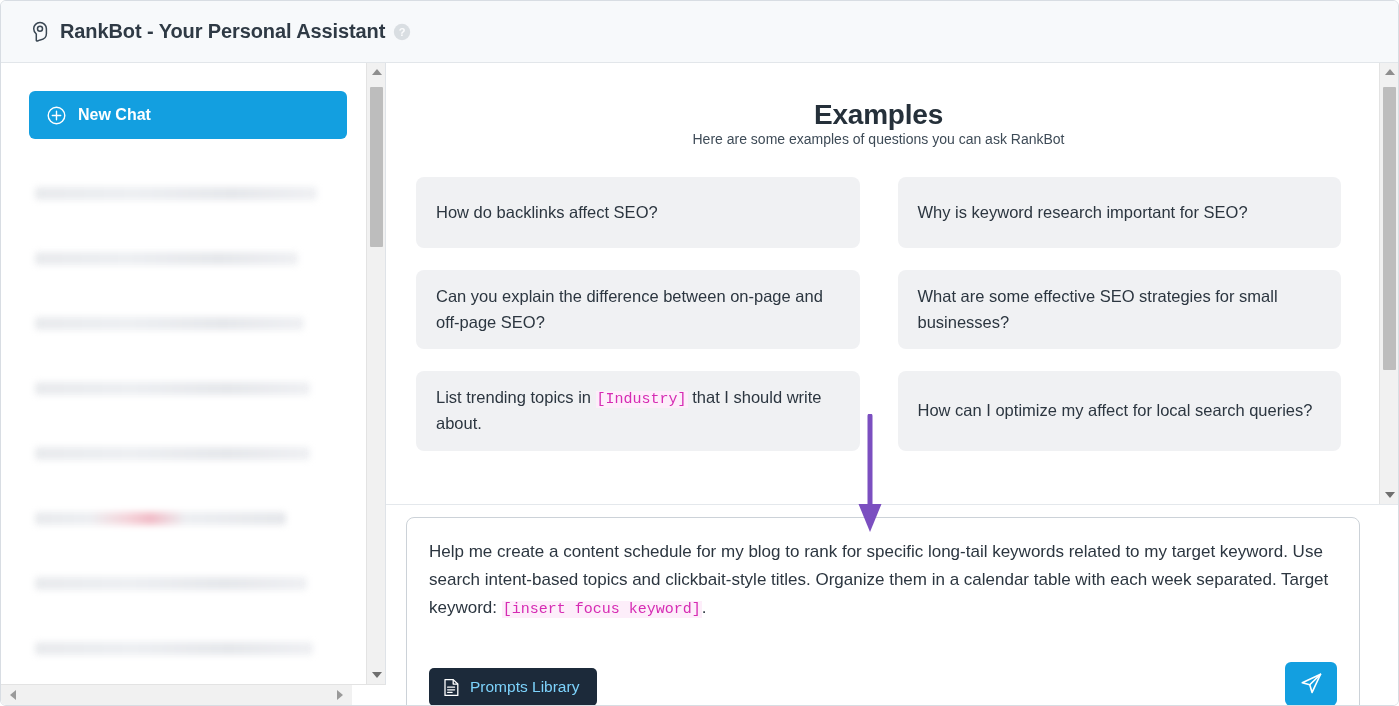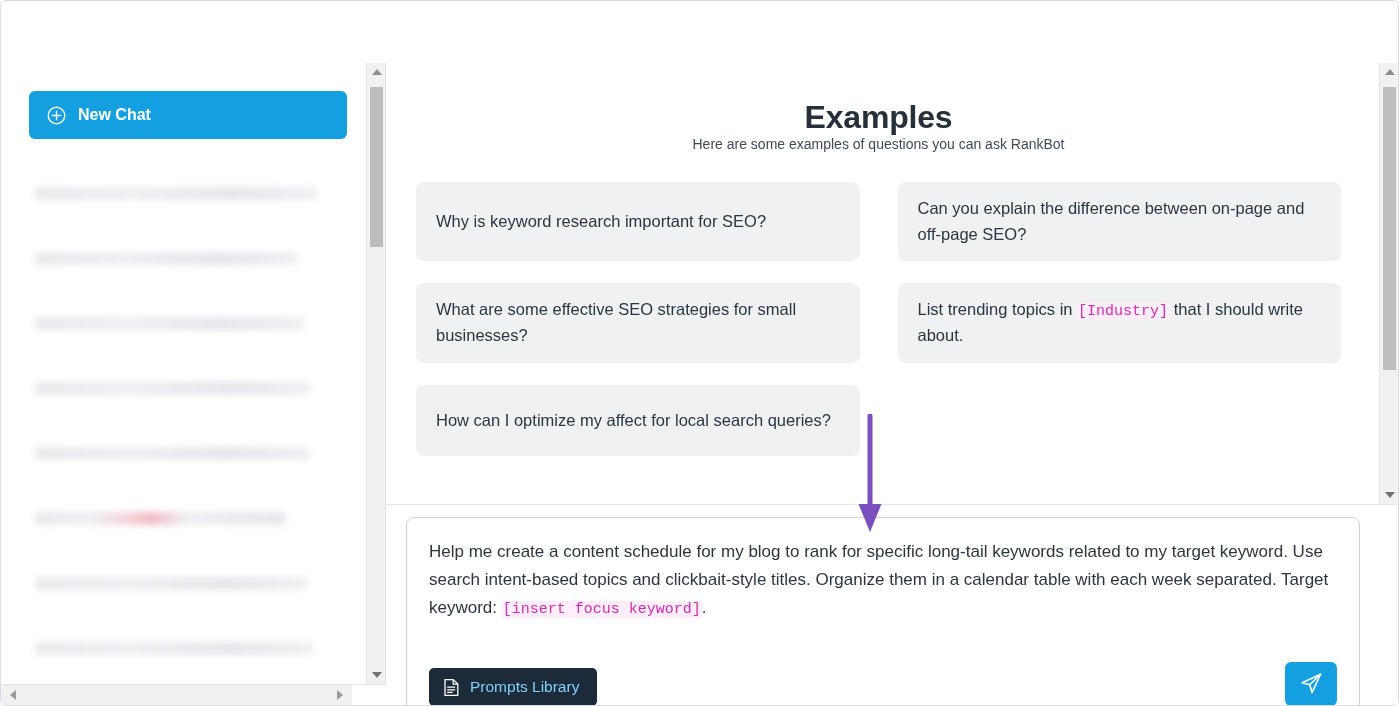--- a/index.html
+++ b/index.html
@@ -197,21 +197,21 @@
     border-bottom: 1px solid #e4e8ec;
   }
   .examples-scrollarea {
     position: relative;
     flex: 1 1 auto;
     padding: 36px 38px 0 30px;
     overflow: hidden;
   }
   .examples-title {
     text-align: center;
-    font-size: 32px;
+    font-size: 28px;
     font-weight: bold;
     color: #25303a;
     letter-spacing: -0.2px;
   }
   .examples-sub {
     text-align: center;
     font-size: 14px;
     color: #3e4b57;
   }
   .cards-grid {
@@ -305,20 +305,35 @@
     height: 120px;
     pointer-events: none;
     z-index: 40;
   }
 </style>
 </head>
 <body>
 
 <div class="app-window">
 
+  <div class="title-bar">
+    <span class="pin-icon">
+      <svg viewBox="0 0 22 22" width="22" height="22">
+        <path d="M11 1.6c-3.5 0-6.3 2.7-6.3 6.1 0 2.3 1.2 4.1 2.6 5.3v6.2c0 .6.5 1 1.1.8l2.9-1.1c3.8-.5 6.1-3.1 6.1-6.1v-5.1c0-3.4-2.8-6.1-6.4-6.1z" fill="none" stroke="#3a4753" stroke-width="1.5" stroke-linejoin="round"></path>
+        <circle cx="11" cy="7.8" r="2.5" fill="none" stroke="#3a4753" stroke-width="1.5"></circle>
+      </svg>
+    </span>
+    <span class="app-title">RankBot - Your Personal Assistant</span>
+    <span class="help-icon">
+      <svg viewBox="0 0 18 18" width="18" height="18">
+        <circle cx="9" cy="9" r="8.2" fill="#c2c8ce"></circle>
+        <text x="9" y="13.2" font-size="11" font-weight="bold" text-anchor="middle" fill="#ffffff" font-family="Liberation Sans, sans-serif">?</text>
+      </svg>
+    </span>
+  </div>
 
   <div class="body-split">
 
     <div class="sidebar-wrap">
       <div class="sidebar-inner">
         <div class="sidebar-content">
 
           <button class="new-chat-btn">
             <span class="plus-circle">
               <svg viewBox="0 0 19 19" width="19" height="19">
@@ -382,20 +397,23 @@
 
     <div class="main-wrap">
 
       <div class="examples-region">
         <div class="examples-scrollarea">
 
           <div class="examples-title">Examples</div>
           <div class="examples-sub">Here are some examples of questions you can ask RankBot</div>
 
           <div class="cards-grid">
+            <div class="example-card">
+              <span>How do backlinks affect SEO?</span>
+            </div>
             <div class="example-card">
               <span>Why is keyword research important for SEO?</span>
             </div>
             <div class="example-card">
               <span>Can you explain the difference between on-page and off-page SEO?</span>
             </div>
             <div class="example-card">
               <span>What are some effective SEO strategies for small businesses?</span>
             </div>
             <div class="example-card">

